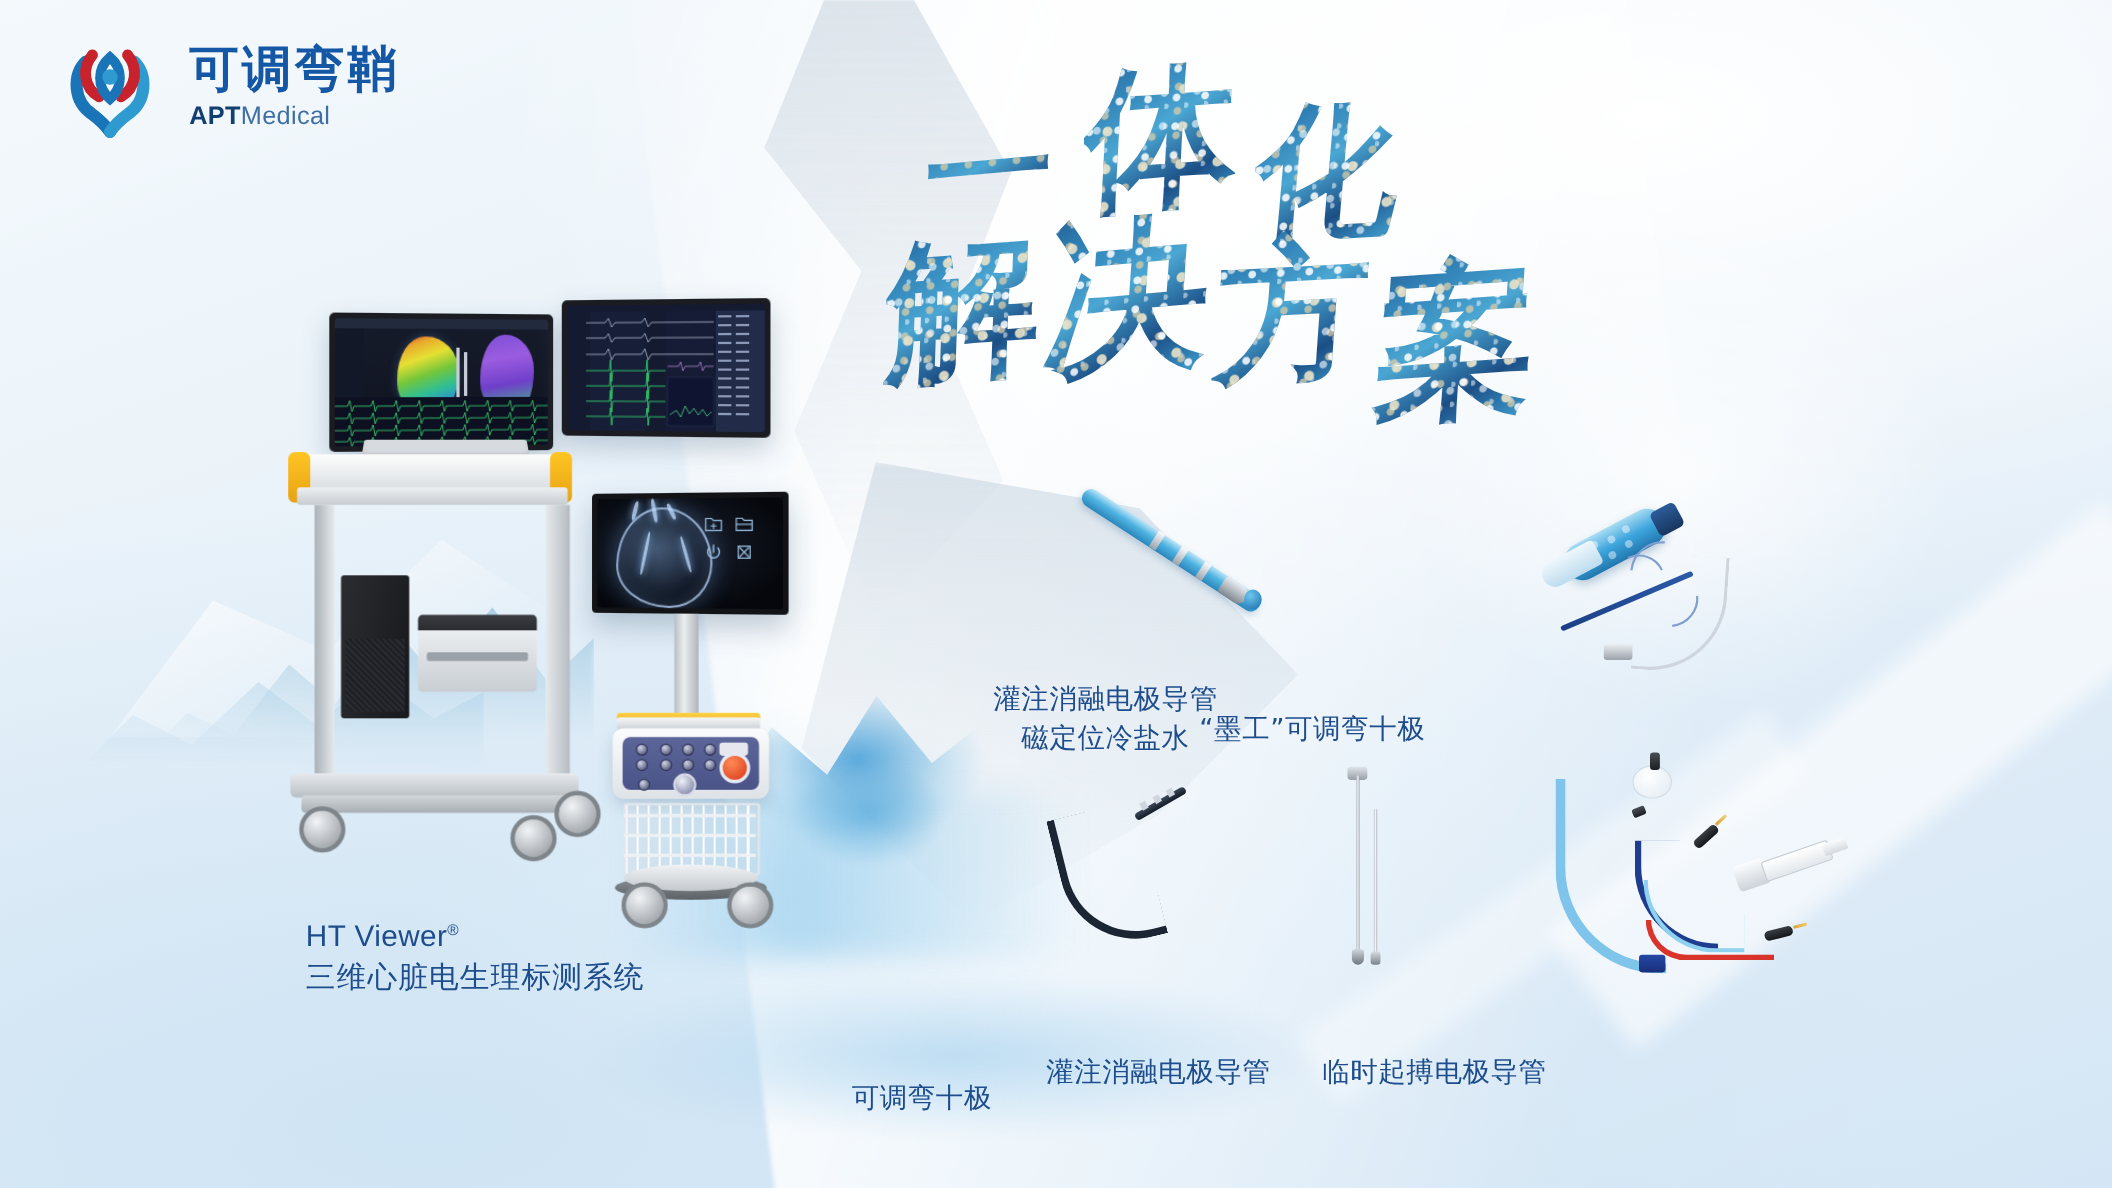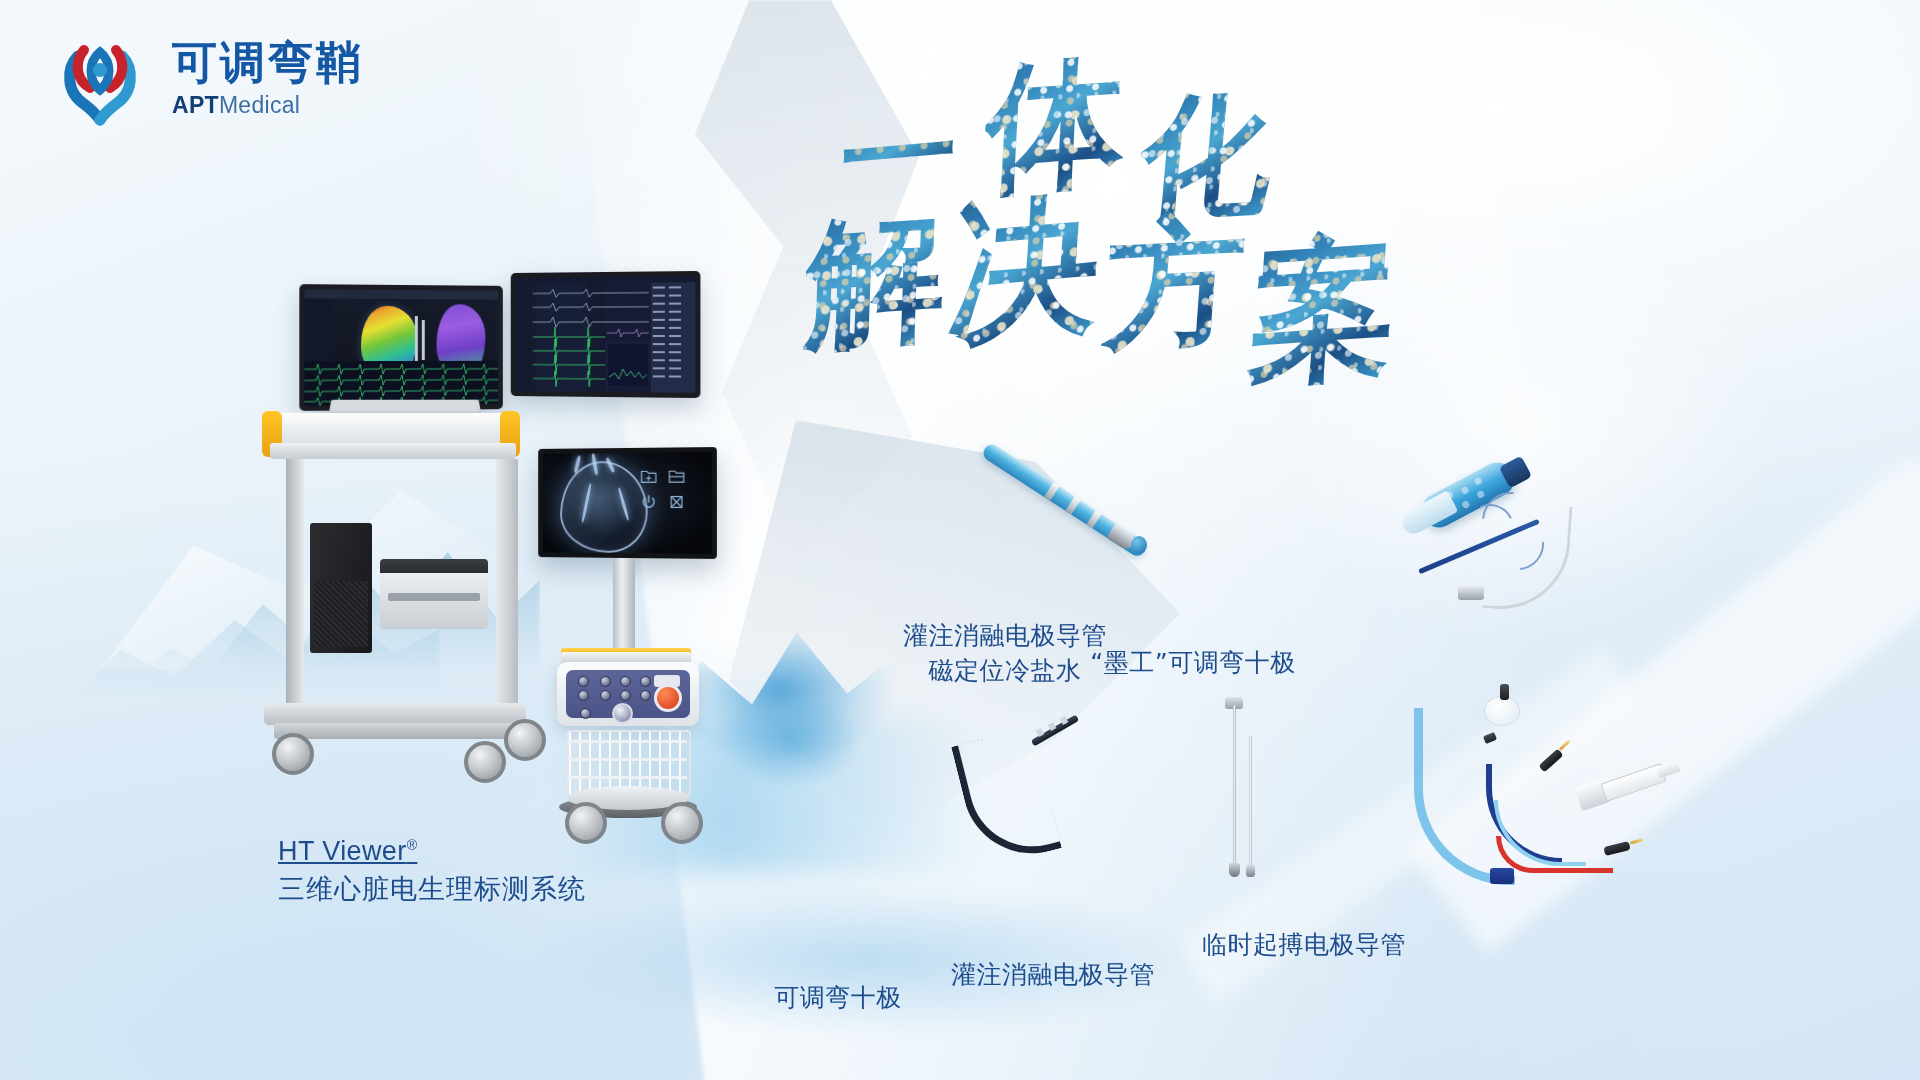--- a/index.html
+++ b/index.html
@@ -129,21 +129,21 @@
   .tower-grill{position:absolute;left:4px;top:58px;right:4px;bottom:6px;
     background:repeating-linear-gradient(45deg,#1e1f23 0 2px,#2a2c31 2px 4px);border-radius:2px;}
   .printer{position:absolute;left:112px;top:168px;width:108px;height:58px;background:linear-gradient(180deg,#eceff1,#c9ced3);border-radius:4px;}
   .printer-top{position:absolute;left:0;top:-12px;width:108px;height:14px;background:linear-gradient(180deg,#3a3d42,#2a2c30);border-radius:4px 4px 0 0;}
   .printer-slot{position:absolute;left:8px;top:22px;width:92px;height:8px;background:#9aa1a8;border-radius:2px;}
   .base{position:absolute;left:-4px;top:300px;width:262px;height:22px;background:linear-gradient(180deg,#e7eaed,#b9bfc4);border-radius:5px;}
   .base2{position:absolute;left:6px;top:320px;width:242px;height:16px;background:linear-gradient(180deg,#d2d7db,#a8aeb3);border-radius:4px;}
   .caster{position:absolute;width:34px;height:34px;border-radius:50%;
     background:radial-gradient(circle at 35% 30%,#f2f4f6,#8d9399);border:4px solid #7e858b;}
   .ws-label{position:absolute;left:278px;top:832px;line-height:1.42;color:#1d4d8c;}
-  .ws-label .l1{font-size:27px;letter-spacing:.4px;text-decoration:underline;}
+  .ws-label .l1{font-size:27px;letter-spacing:.4px;}
   .ws-label .l1 sup{font-size:14px;}
   .ws-label .l2{font-size:27px;font-family:"DejaVu Sans","Liberation Sans",sans-serif;letter-spacing:1px;}
 
   
   .hstand{position:absolute;left:535px;top:448px;width:330px;height:420px;}
   .hmon{position:absolute;left:0;top:0;width:182px;height:110px;background:#111317;border-radius:4px;
      transform:perspective(1000px) rotateY(-11deg);box-shadow:0 12px 26px rgba(60,90,120,.3);}
   .hmon-s{position:absolute;inset:5px;background:radial-gradient(ellipse at 42% 45%,#1b2230 0%,#05070c 78%);overflow:hidden;border-radius:2px;}
   .heart-img{position:absolute;left:18px;top:8px;width:86px;height:88px;
      border-radius:48% 52% 44% 56%/58% 56% 44% 42%;
@@ -553,17 +553,17 @@
     <div class="pin" style="left:168px;top:44px;transform:rotate(-42deg);"></div>
     <div class="conn" style="left:214px;top:144px;transform:rotate(-14deg);"></div>
     <div class="pin" style="left:240px;top:140px;transform:rotate(-14deg);"></div>
     <div class="foot"></div>
     <div class="syringe">
       <div class="stopc"></div>
       <div class="barrel"></div>
       <div class="plunger"></div>
     </div>
   </div>
-  <div class="plabel" style="left:1179px;top:927px;width:250px;">
+  <div class="plabel" style="left:1179px;top:957px;width:250px;">
     <div>临时起搏电极导管</div>
   </div>
 
 </div>
 
 </body></html>

